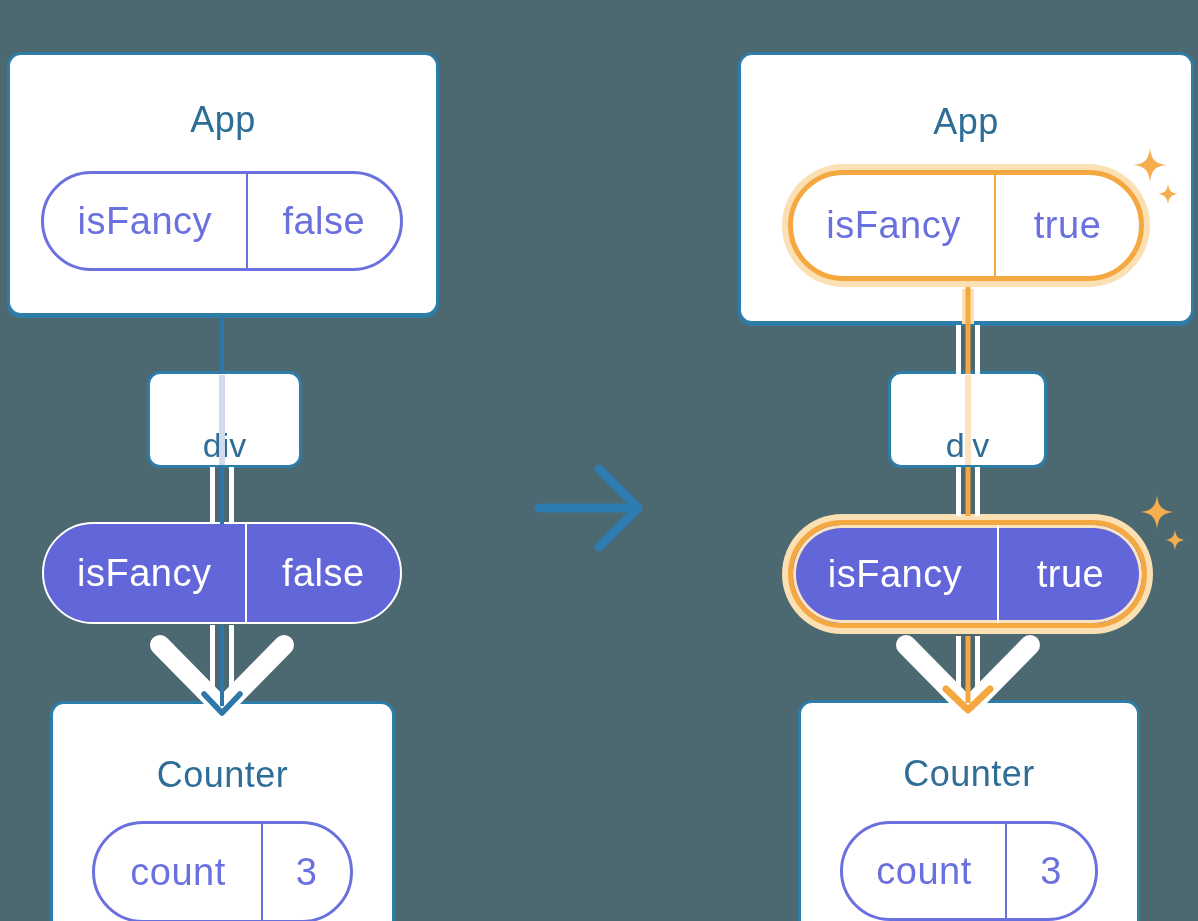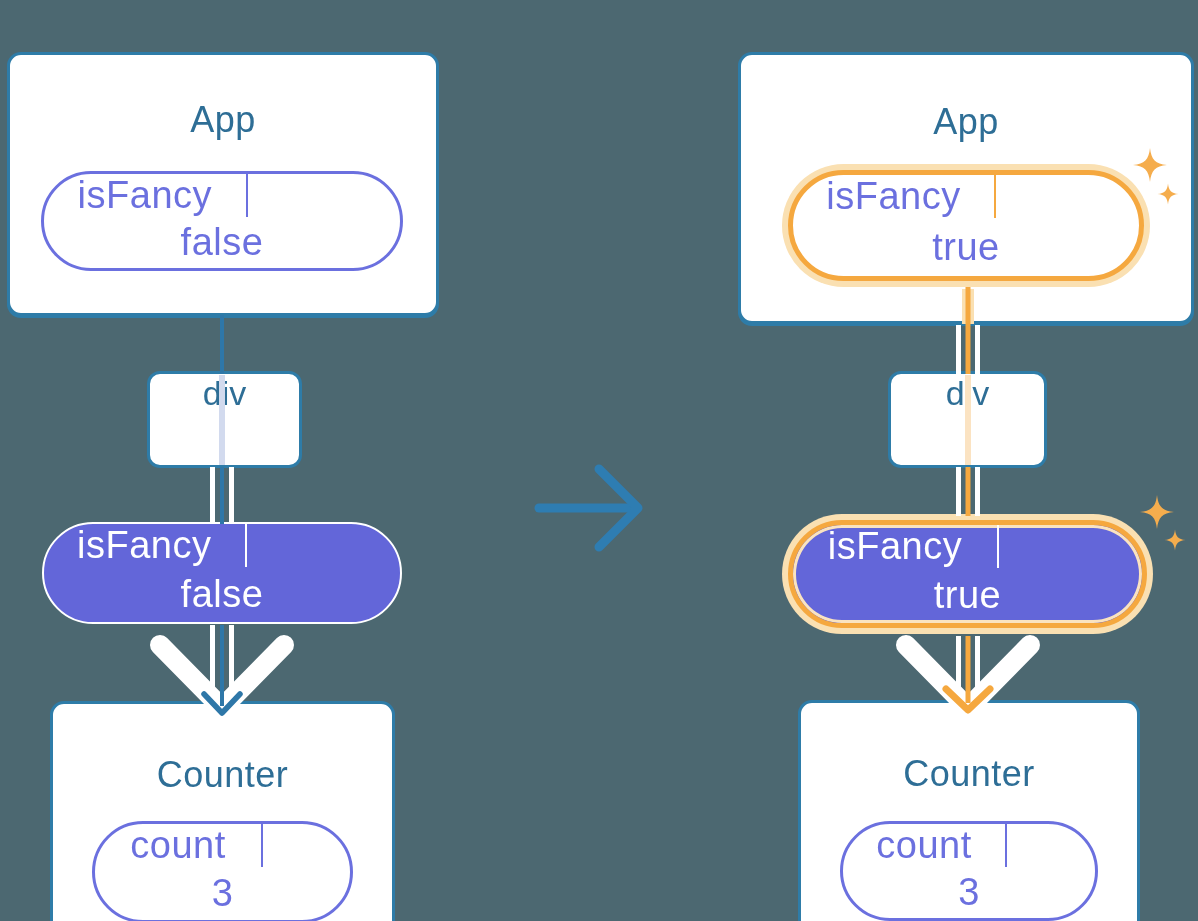--- a/index.html
+++ b/index.html
@@ -18,25 +18,25 @@
     z-index:1;
   }
   .card-title{
     position:absolute;left:0;right:0;text-align:center;
     color:var(--heading,#2E6E96);font-size:36px;font-weight:500;
     letter-spacing:.5px;
   }
   .node{
     position:absolute;background:var(--card-bg,#fff);
     border:3px solid var(--card-border,#2E7CA8);
-    border-radius:13px;display:flex;align-items:flex-start;justify-content:center;
+    border-radius:13px;display:flex;align-items:flex-end;justify-content:center;
     color:var(--heading,#2E6E96);font-size:34px;font-weight:500;z-index:1;
   }
   .pill{
-    position:absolute;display:flex;border-radius:999px;z-index:2;flex-direction:column;
+    position:absolute;display:flex;border-radius:999px;z-index:2;
   }
   .pill .seg{
     display:flex;align-items:center;justify-content:center;
     font-size:38px;letter-spacing:.5px;
   }
   .pill .seg.first{border-right-style:solid;border-right-width:2.5px;}
   .pill.outline{
     background:var(--card-bg,#fff);
     border:3px solid var(--purple,#6B70DF);
     color:var(--purple,#6B70DF);

